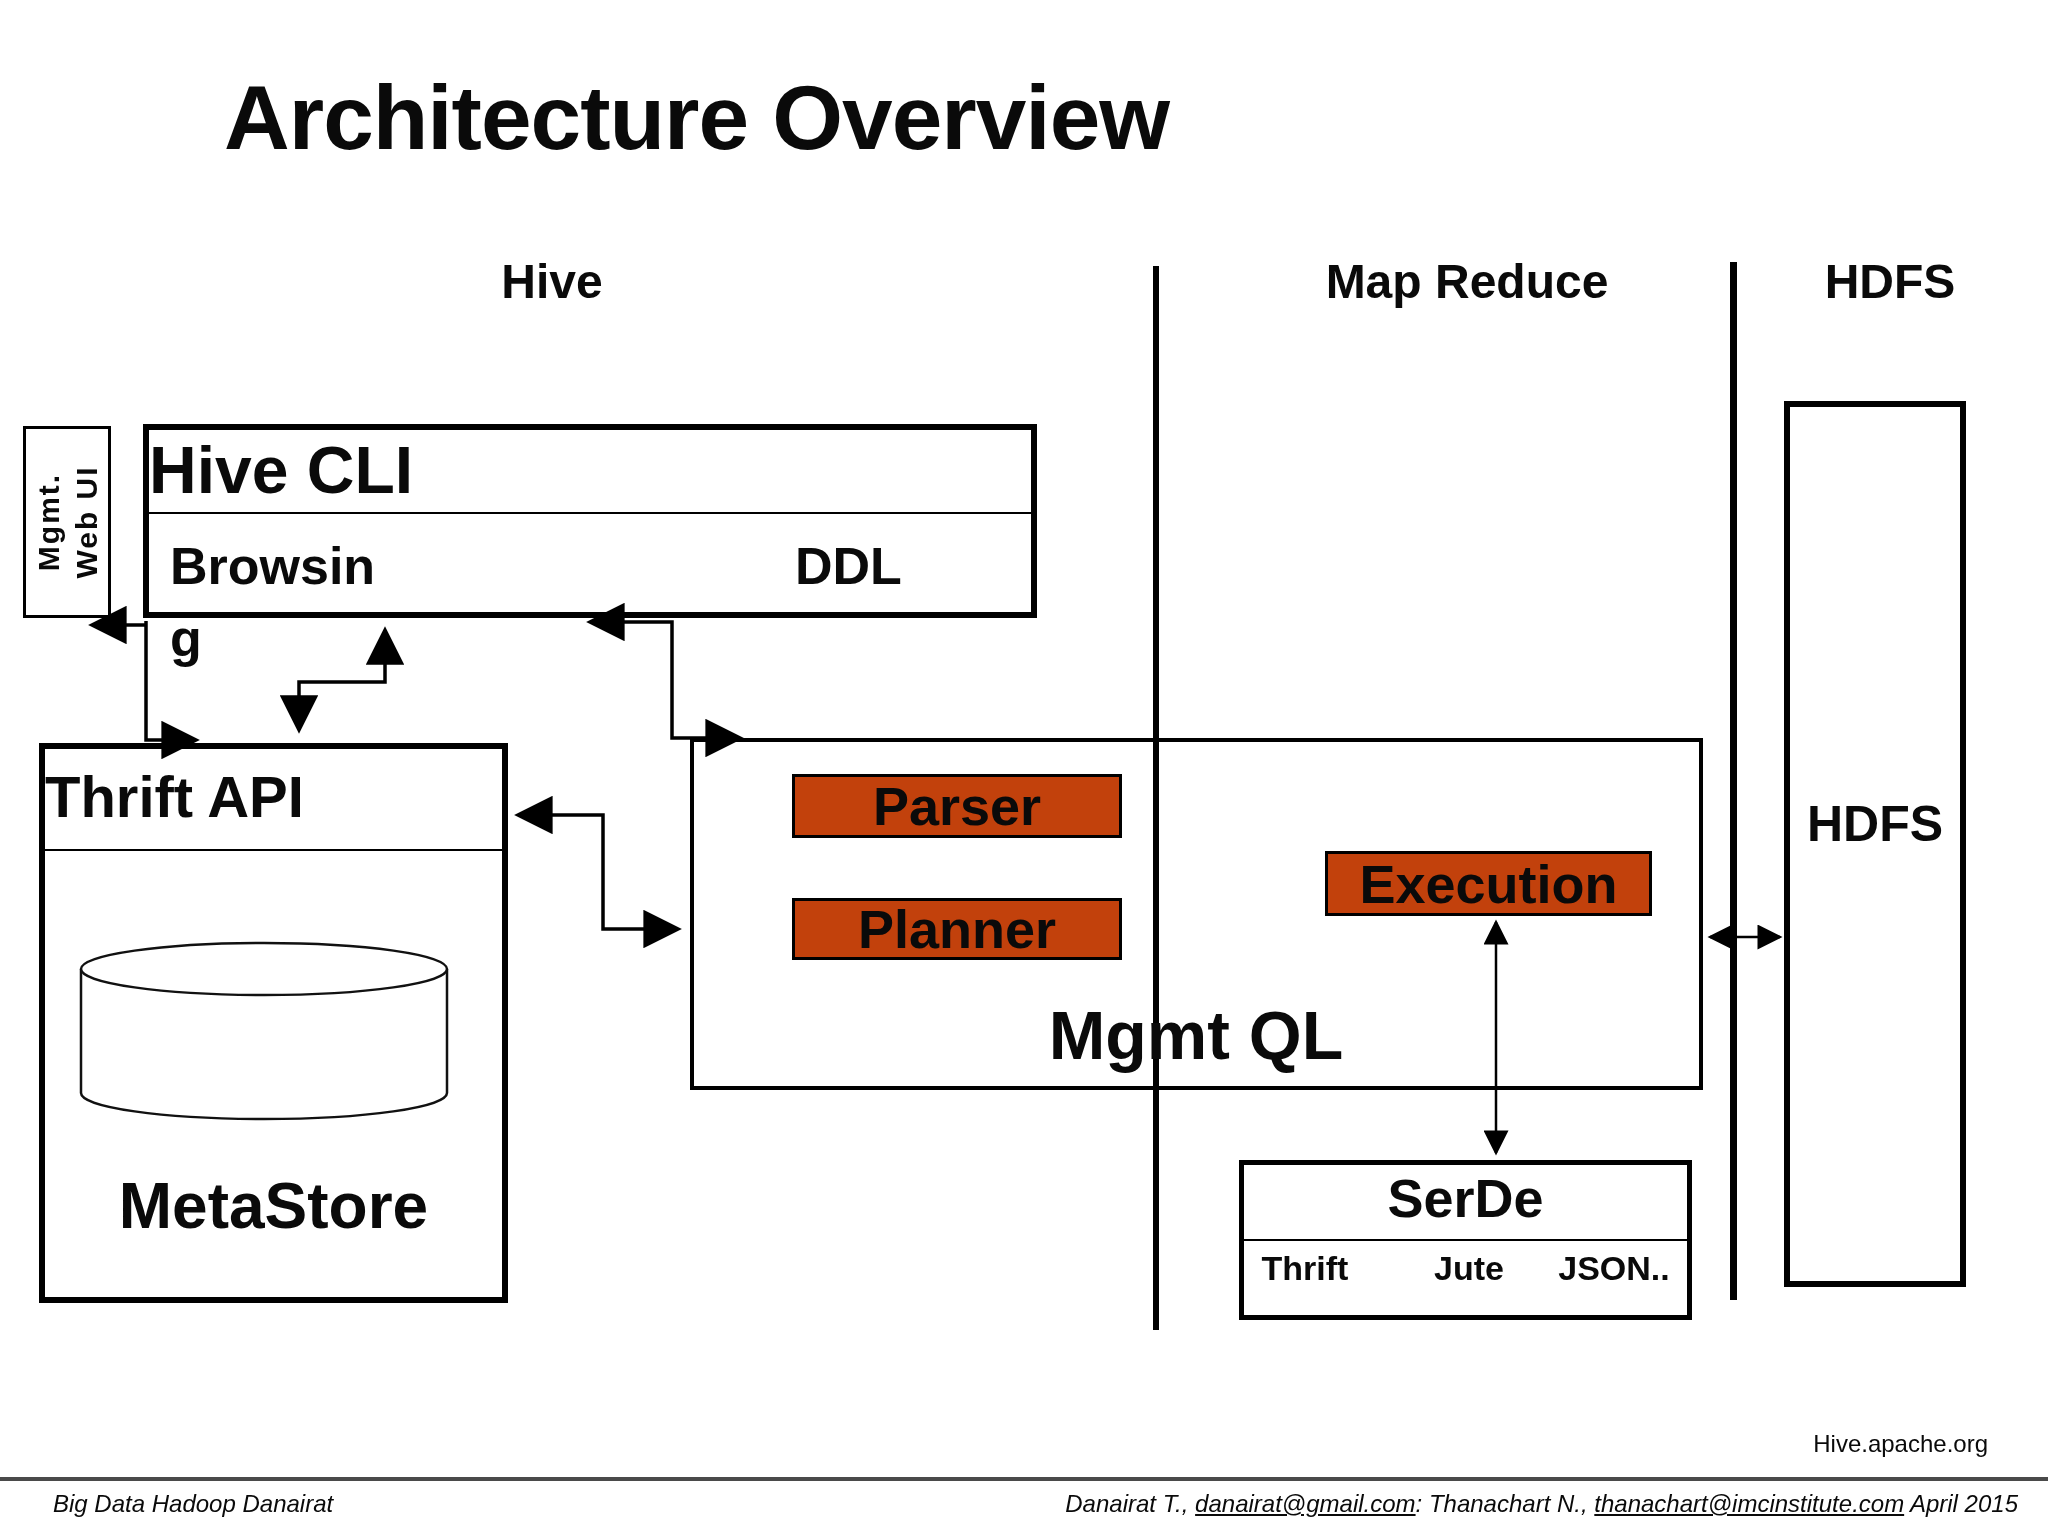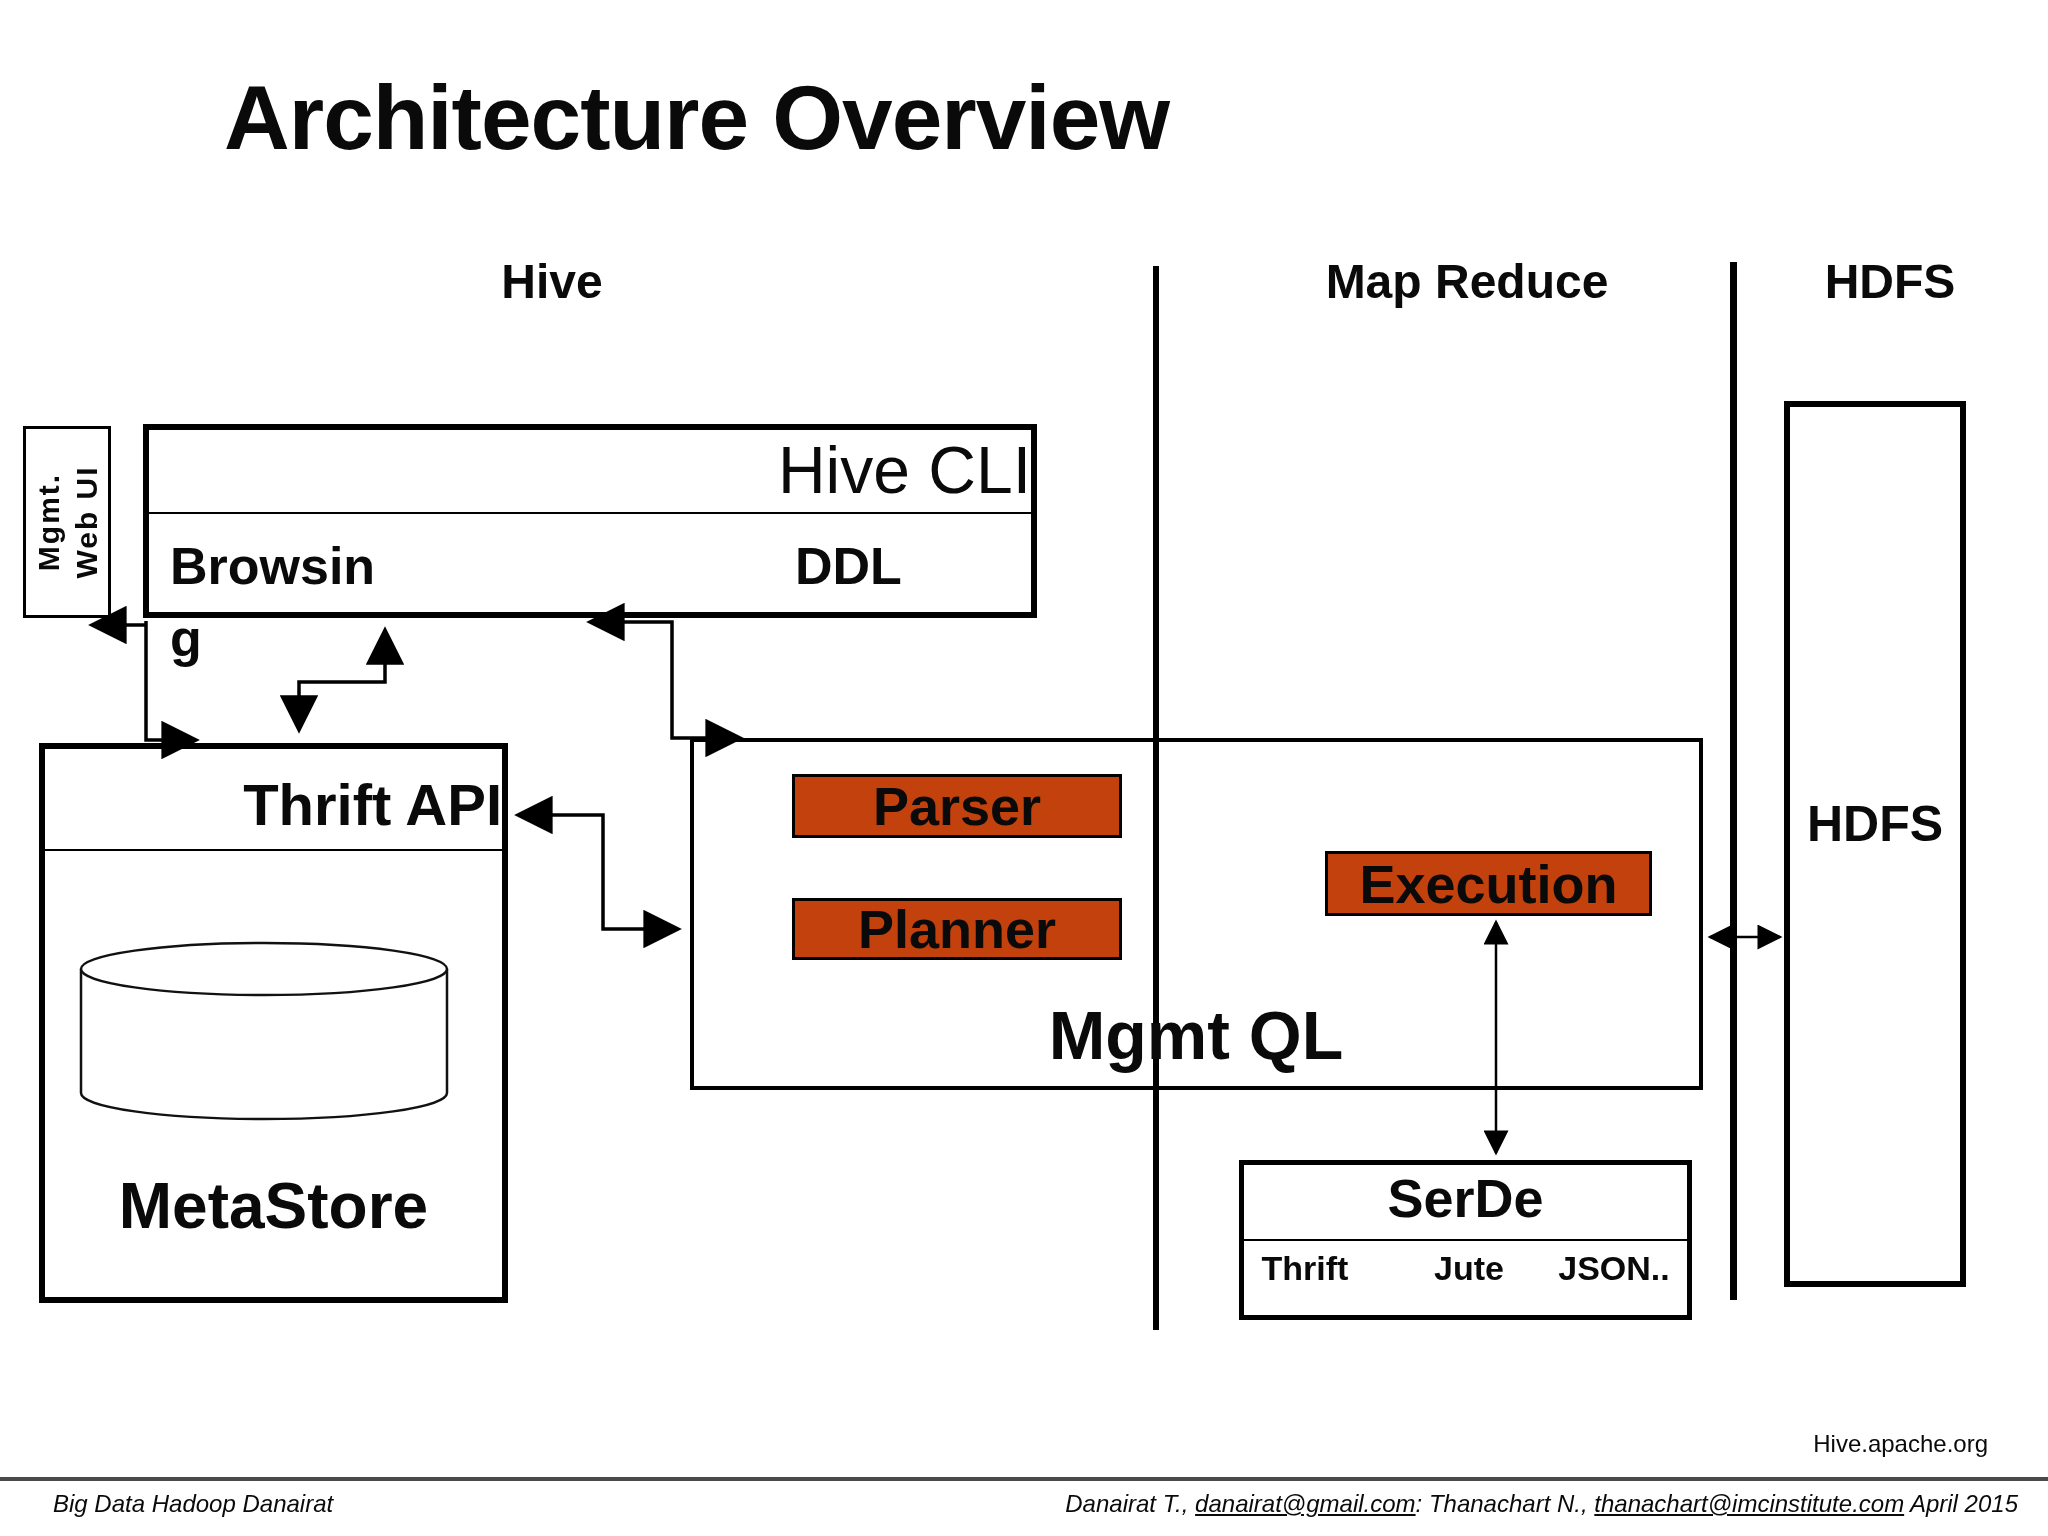--- a/index.html
+++ b/index.html
@@ -33,36 +33,36 @@
   .mgmt-inner{
     position:absolute;left:50%;top:50%;
     transform:translate(-50%,-50%) rotate(-90deg);
     font-size:30px;font-weight:bold;letter-spacing:2px;
     line-height:1.25;text-align:center;white-space:nowrap;
   }
 
   
   .cli{left:143px;top:424px;width:894px;height:194px;}
   .cli-title{
-    position:absolute;left:0;top:4px;width:100%;text-align:right;
-    font-size:66px;font-weight:normal;line-height:1.1;
+    position:absolute;left:0;top:4px;width:100%;text-align:left;
+    font-size:66px;font-weight:bold;line-height:1.1;
   }
   .cli-divider{position:absolute;left:0;top:82px;width:100%;height:2px;background:#000;}
   .cli-cell{
     position:absolute;top:530px;font-size:52px;font-weight:bold;
     line-height:72px;text-align:left;word-break:break-all;
   }
   .cell-browsing{left:170px;width:215px;}
   .cell-queries{left:500px;width:175px;}
   .cell-ddl{left:795px;width:140px;}
 
   
   .meta{left:39px;top:743px;width:469px;height:560px;}
   .meta-title{
-    position:absolute;left:0;top:24px;width:100%;text-align:right;
+    position:absolute;left:0;top:16px;width:100%;text-align:left;
     font-size:58px;font-weight:bold;line-height:1.1;
   }
   .meta-divider{position:absolute;left:0;top:100px;width:100%;height:2px;background:#000;}
   .meta-label{
     position:absolute;left:0;top:422px;width:100%;text-align:center;
     font-size:64px;font-weight:bold;line-height:1.1;
   }
   .meta-cyl{position:absolute;left:33px;top:192px;}
 
   

